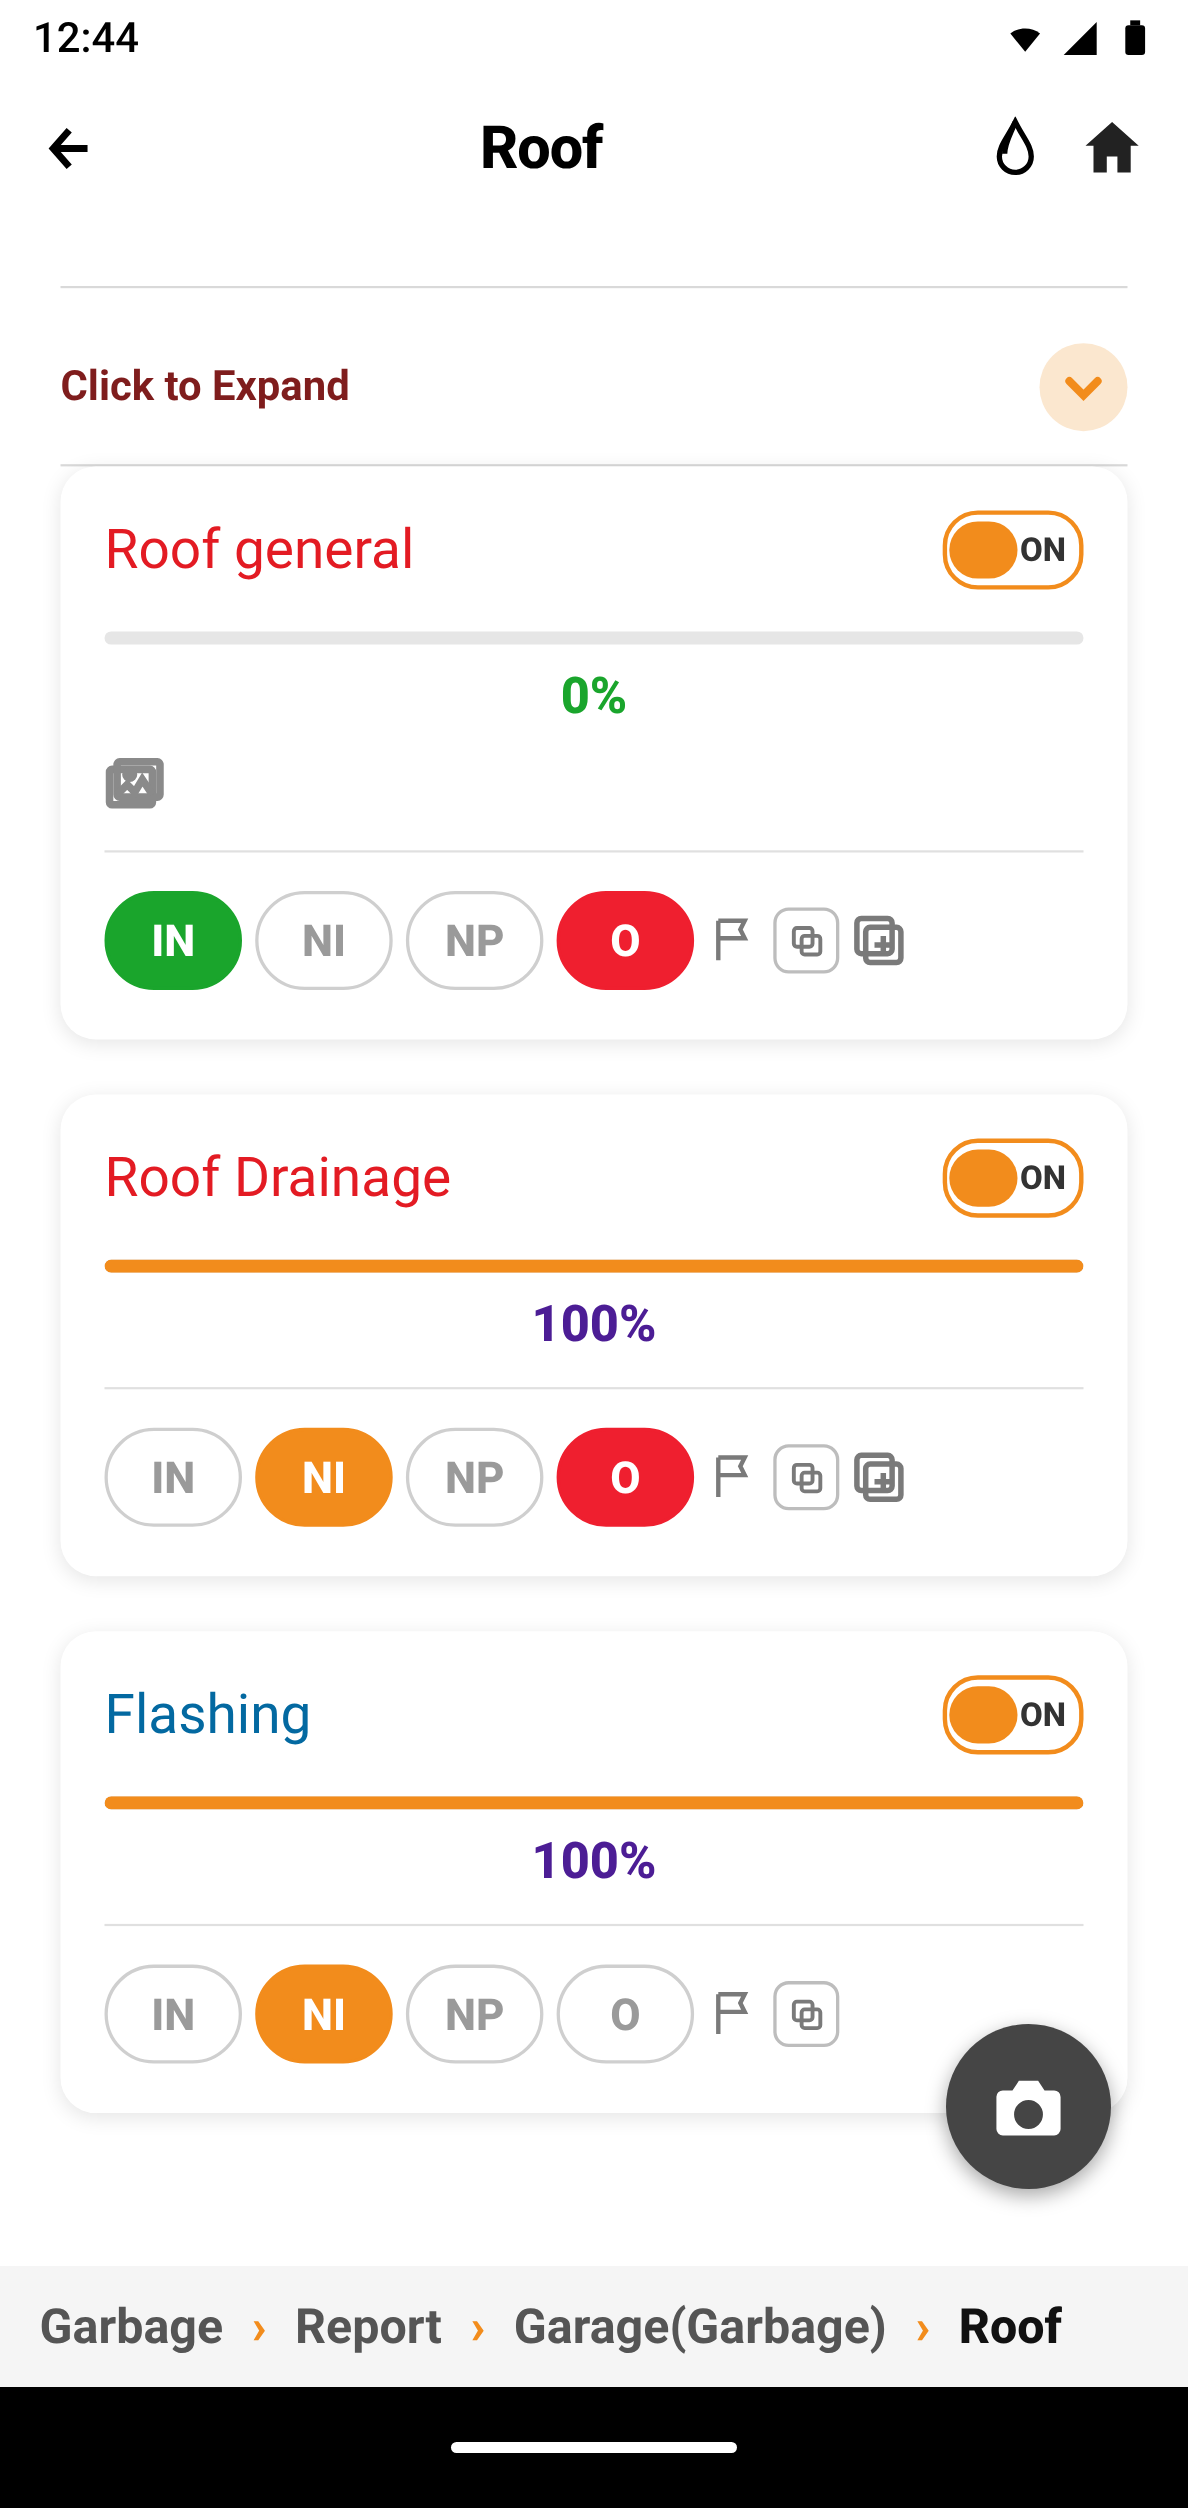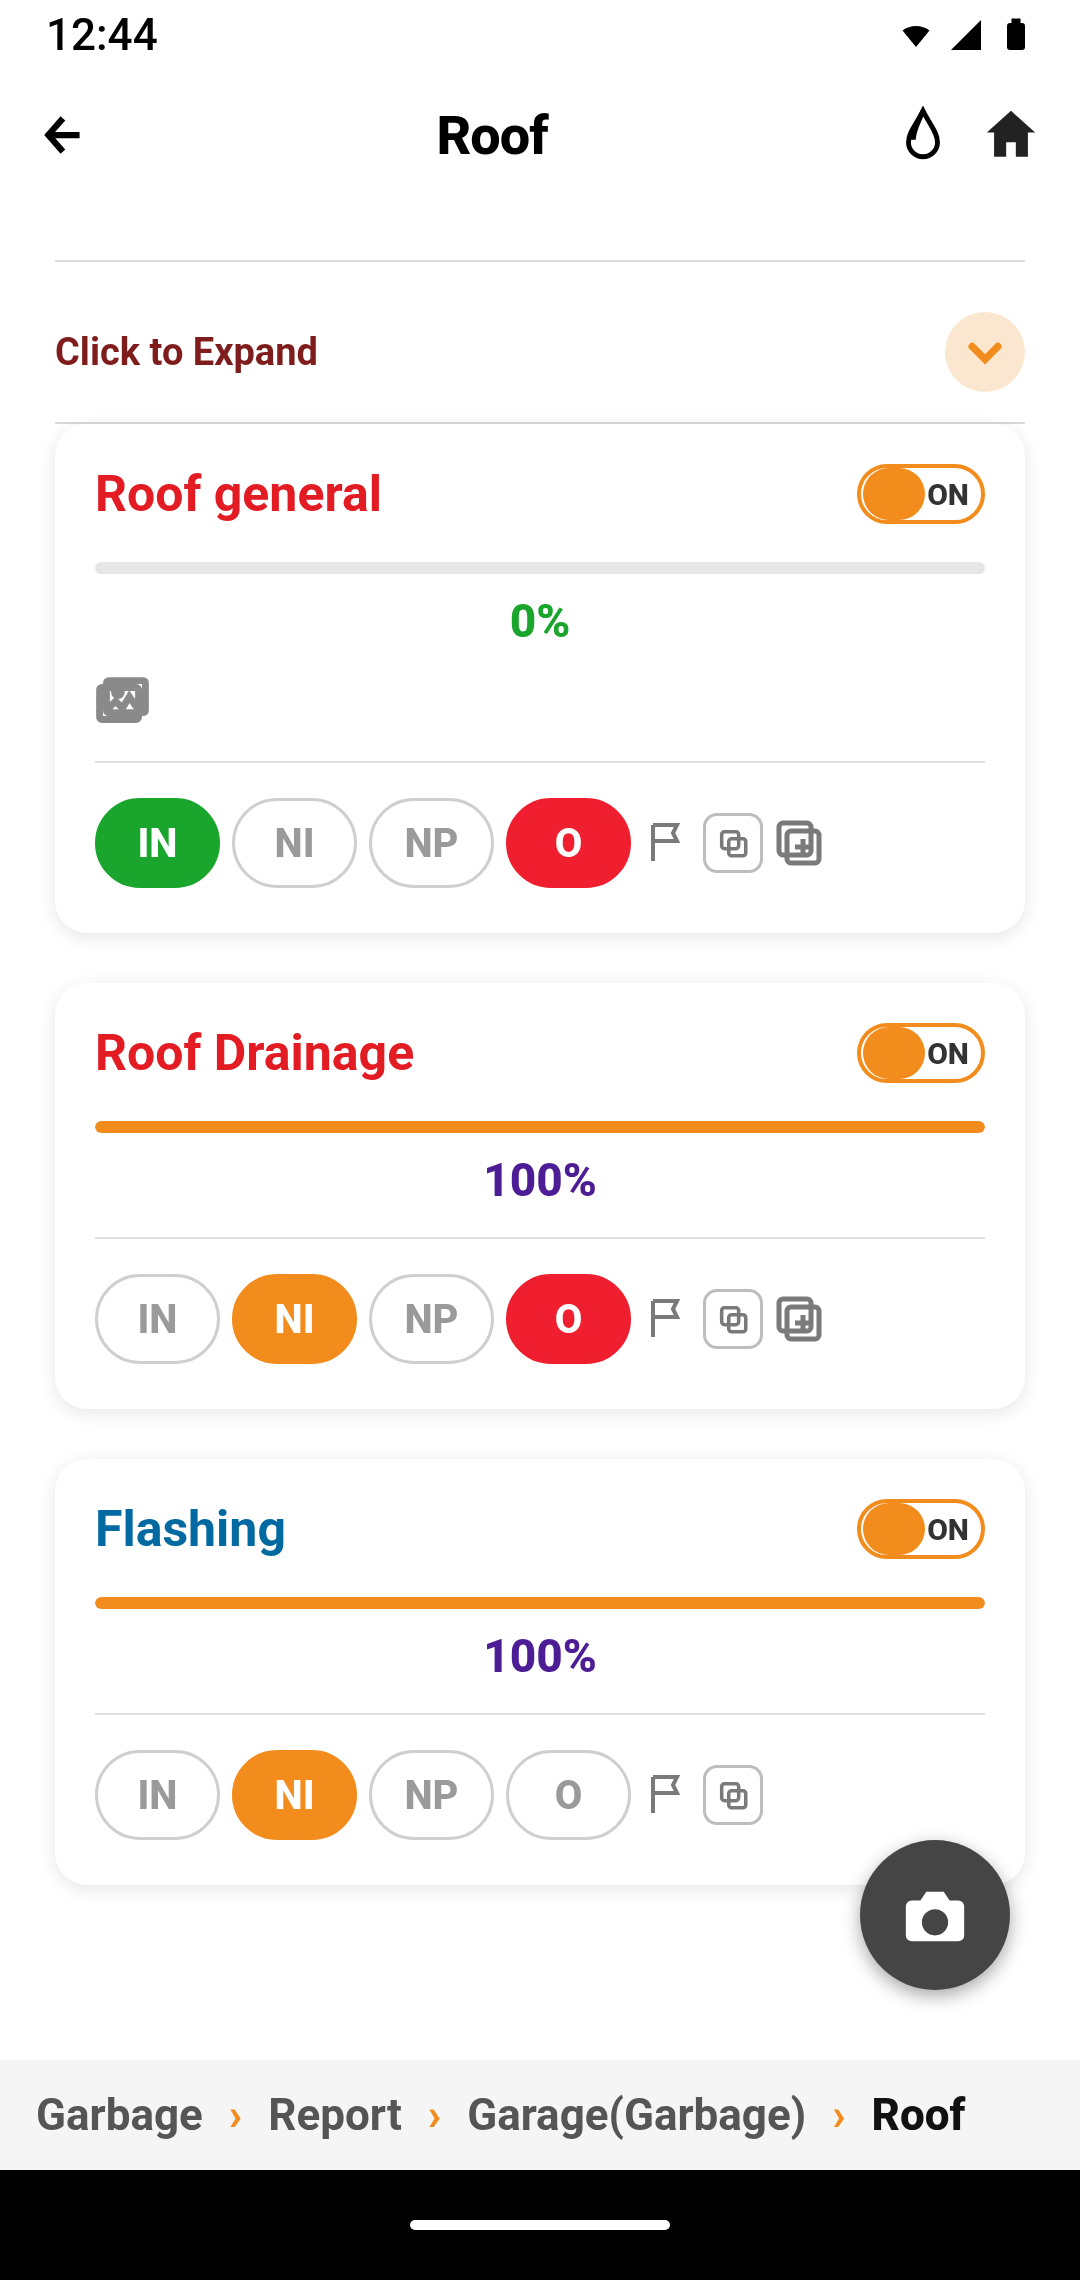--- a/index.html
+++ b/index.html
@@ -11,22 +11,22 @@
     overflow: hidden;
     position: relative;
   }
 
   
   .status-bar {
     height: 70px;
     display: flex;
     align-items: center;
     justify-content: space-between;
-    padding: 0 46px;
-    font-size: 44px;
+    padding: 0 30px;
+    font-size: 38px;
     font-weight: 500;
     color: #000;
   }
   .status-icons { display: flex; gap: 14px; align-items: center; }
   .status-icons svg { width: 36px; height: 36px; }
 
   
   .app-header {
     height: 130px;
     display: flex;
@@ -100,28 +100,28 @@
     position: relative;
   }
   .card-head {
     display: flex;
     align-items: center;
     justify-content: space-between;
     margin-bottom: 38px;
   }
   .card-title {
     font-size: 50px;
-    font-weight: 700;
+    font-weight: 400;
   }
   .card-title.red { color: #e31b23; }
   .card-title.black { color: #0369a1; }
 
   
   .toggle {
-    width: 128px; height: 60px;
+    width: 128px; height: 72px;
     border: 4px solid #f28c1c;
     border-radius: 32px;
     background: #fff;
     position: relative;
     display: flex;
     align-items: center;
   }
   .toggle .knob {
     position: absolute;
     left: 2px;

